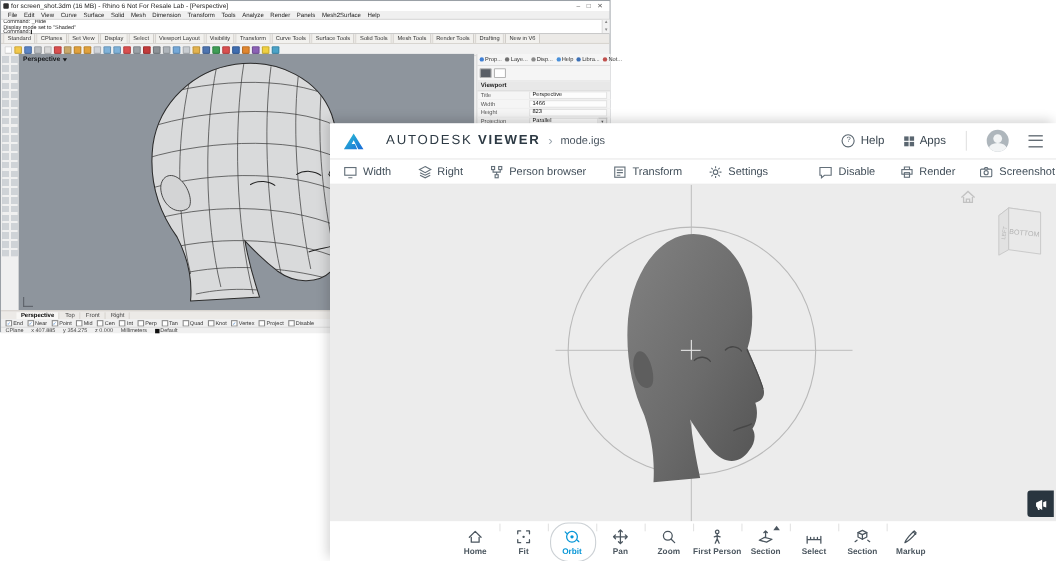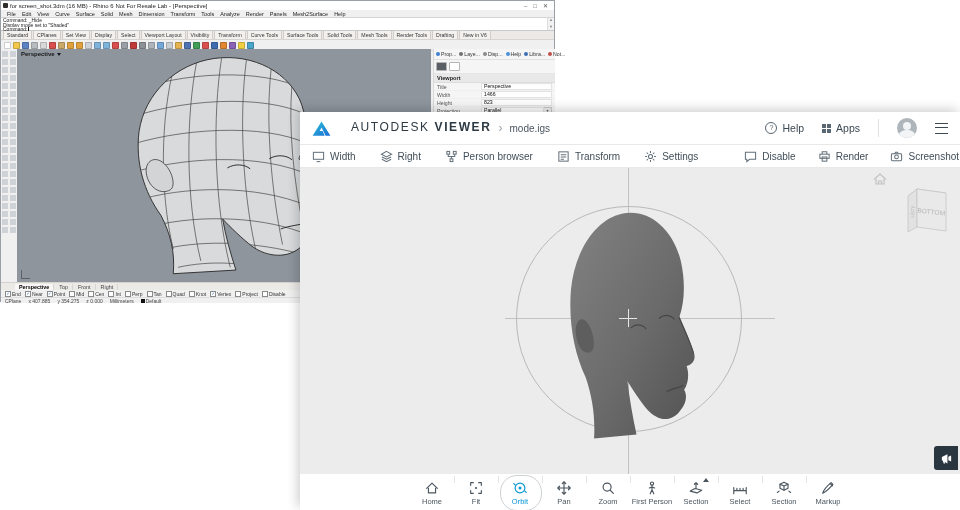--- a/index.html
+++ b/index.html
@@ -99,21 +99,21 @@
   .ch-v{position:absolute;left:328px;top:0;width:1px;height:306px;background:#c2c2c2;}
   .ch-h{position:absolute;left:205px;top:150px;width:270px;height:1px;background:#c2c2c2;}
   .pivot{position:absolute;left:319px;top:141px;width:18px;height:18px;}
   .pivot::before{content:"";position:absolute;left:0;top:9px;width:18px;height:1px;background:#e6e6e6;}
   .pivot::after{content:"";position:absolute;left:9px;top:0;width:1px;height:18px;background:#e6e6e6;}
   .v-home{position:absolute;left:572px;top:4px;width:16px;height:14px;color:#c2c2c2;}
   .viewcube{position:absolute;left:600px;top:14px;}
   .v-feedback{position:absolute;right:2px;bottom:4px;width:24px;height:24px;background:#29353f;border-radius:3px 0 0 3px;display:flex;align-items:center;justify-content:center;}
   
   .v-tools{height:36px;display:flex;align-items:center;justify-content:center;background:#fff;position:relative;}
-  .tool{width:44px;display:flex;flex-direction:column;align-items:center;gap:1px;color:#4b565f;font-size:7.5px;position:relative;padding-top:2px;}
+  .tool{width:44px;display:flex;flex-direction:column;align-items:center;gap:1px;color:#4b565f;font-size:7.5px;position:relative;padding-top:2px;font-weight:bold;}
   .tool+.tool::before{content:"";position:absolute;left:0;top:-2px;width:1px;height:7px;background:#e3e3e3;}
   .tool svg{stroke:#4b565f;fill:none;stroke-width:1.3;stroke-linecap:round;stroke-linejoin:round;}
   .tool.active{color:#0696d7;}
   .tool.active svg{stroke:#0696d7;}
   .tool .pill{position:absolute;left:2px;top:-3px;width:40px;height:34px;border:1px solid #ccd1d5;border-radius:17px;}
   .flyout{position:absolute;right:9px;top:0px;width:0;height:0;border-left:3px solid transparent;border-right:3px solid transparent;border-bottom:4px solid #4b565f;transform:rotate(0deg);}
   .tool-label{white-space:nowrap;}
 </style>
 </head>
 <body>

